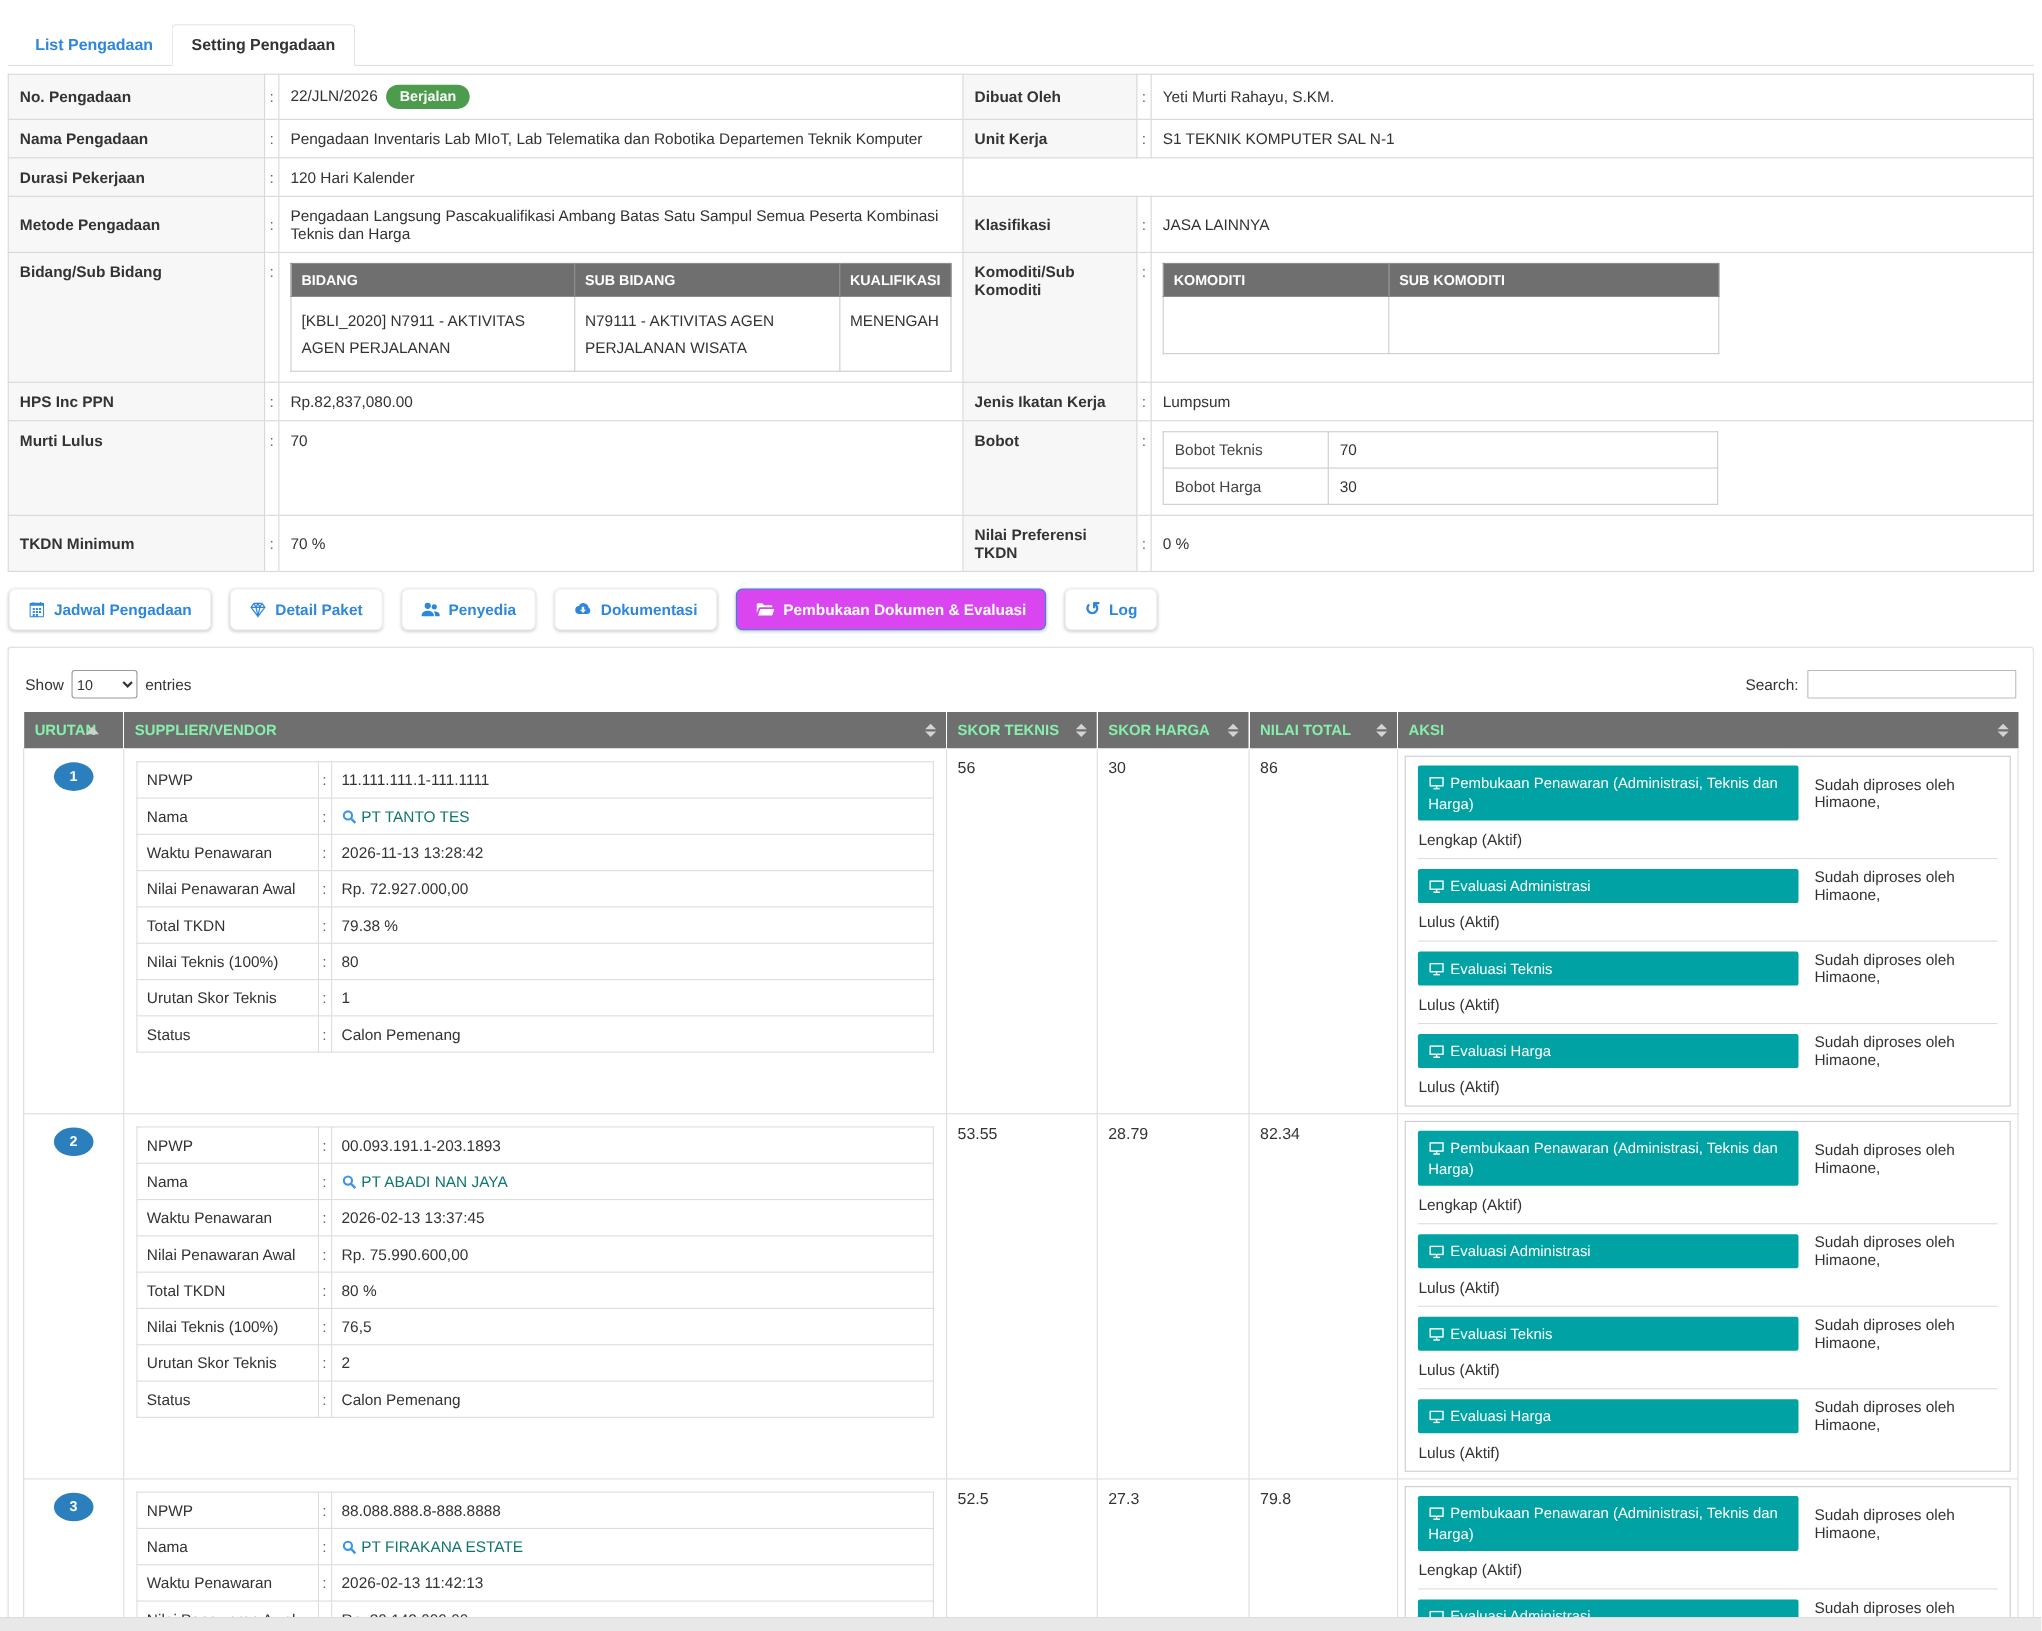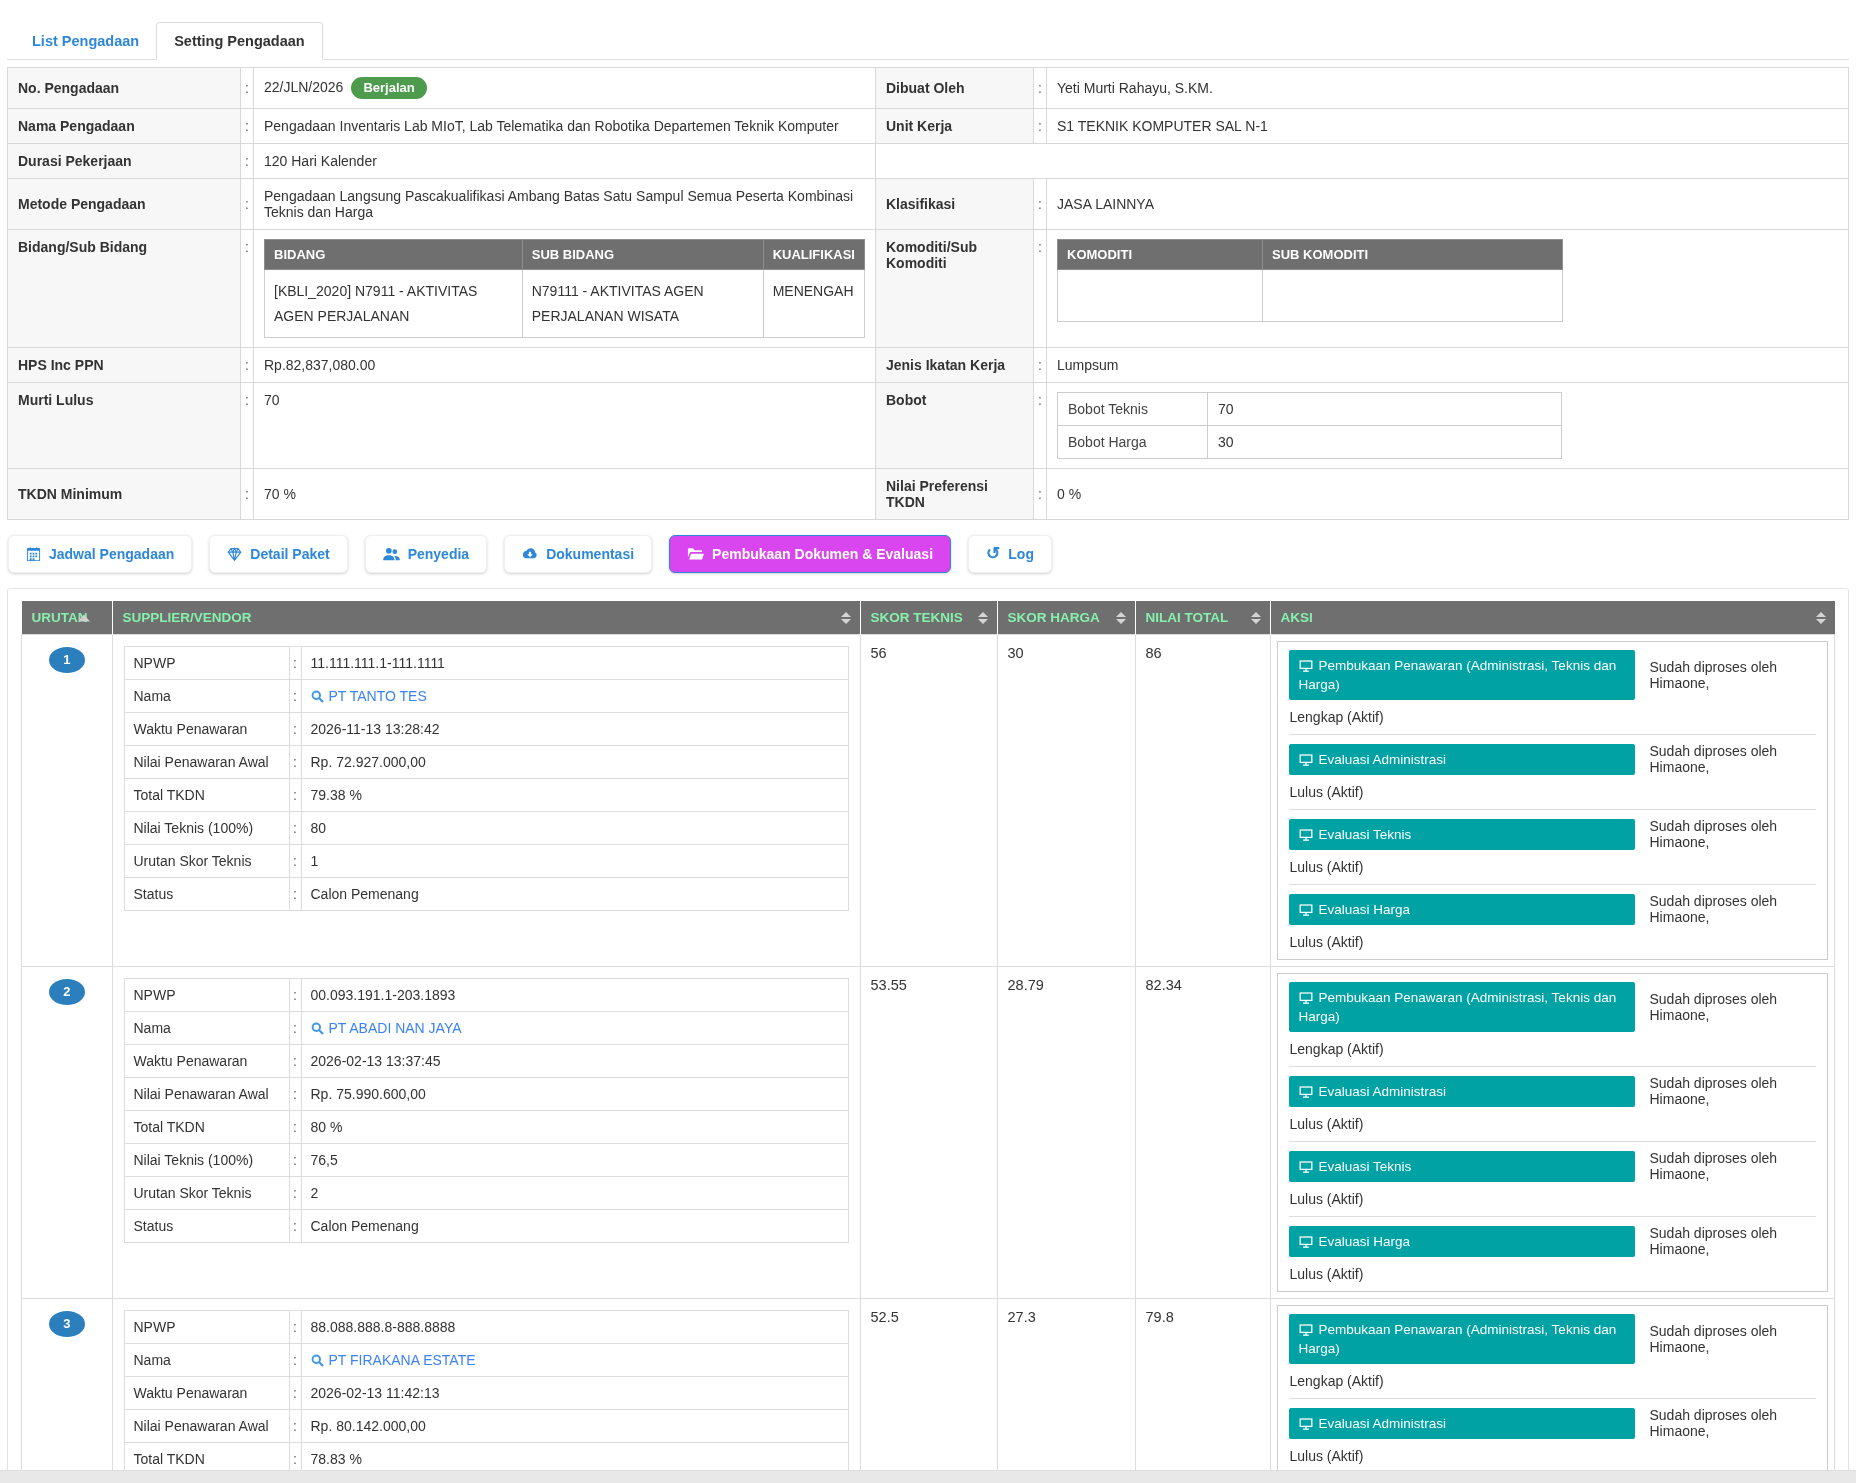--- a/index.html
+++ b/index.html
@@ -73,21 +73,21 @@
   table.dt tbody td { border:1px solid #ddd; vertical-align:top; }
   td.c-urutan { width:86px; text-align:center; padding:12px 6px; }
   .numbadge { display:inline-block; min-width:36px; padding:5px 0 6px; background:#2b7fbd; color:#fff;
     font-size:13px; font-weight:bold; border-radius:50%; }
   td.c-supp { width:748px; padding:11px 11px; }
   table.supp { width:100%; border-collapse:collapse; }
   table.supp td { border:1px solid #ccc; padding:8px 9px; font-size:14px; }
   table.supp td.sl { width:165px; }
   table.supp td.sc { width:12px; padding:8px 2px; color:#666; text-align:center; }
   table.supp td.sc::before { content:":"; }
-  .vlink { color:#3b82f6; cursor:pointer; }
+  .vlink { color:#0f766e; cursor:pointer; }
   .vlink svg { vertical-align:-2px; margin-right:5px; }
   td.c-num { padding:10px 10px; font-size:14.5px; }
   td.c-t { width:137px; } td.c-h { width:138px; } td.c-n { width:135px; }
   td.c-aksi { padding:6px 6px; }
   .aksi-box { border:1px solid #ccc; padding:0 11px; background:#fff; }
   .aksi-item { padding:8px 0 9px; border-bottom:1px solid #ddd; }
   .aksi-item:last-child { border-bottom:none; }
   .aksi-top { display:flex; align-items:center; gap:15px; }
   button.teal { display:block; width:346px; flex:0 0 346px; background:#00a2a4; border:none; border-radius:2px;
     color:#fff; font-family:"Liberation Sans",sans-serif; font-size:13.5px; text-align:left;
@@ -262,20 +262,33 @@
         </span>
       <span>Pembukaan Dokumen &amp; Evaluasi</span>
     </button>
     <button class="navbtn">
       <span class="ic hist-glyph">↺</span>
       <span>Log</span>
     </button>
   </div>
 
   <div class="panel">
+    <div class="controls">
+      <div class="ctl-left">
+        <span>Show</span>
+        <select class="pagesize">
+          <option>10</option>
+        </select>
+        <span>entries</span>
+      </div>
+      <div class="ctl-right">
+        <span>Search:</span>
+        <input type="text" value="" style="">
+      </div>
+    </div>
 
     <table class="dt">
       <thead>
         <tr>
           <th style="width:86px;"><span>URUTAN</span><span class="sort-asc"></span></th>
           <th style="width:748px;"><span>SUPPLIER/VENDOR</span><span class="sort">
                 <i class="up"></i>
                 <i class="down"></i>
               </span></th>
           <th style="width:137px;"><span>SKOR TEKNIS</span><span class="sort">

